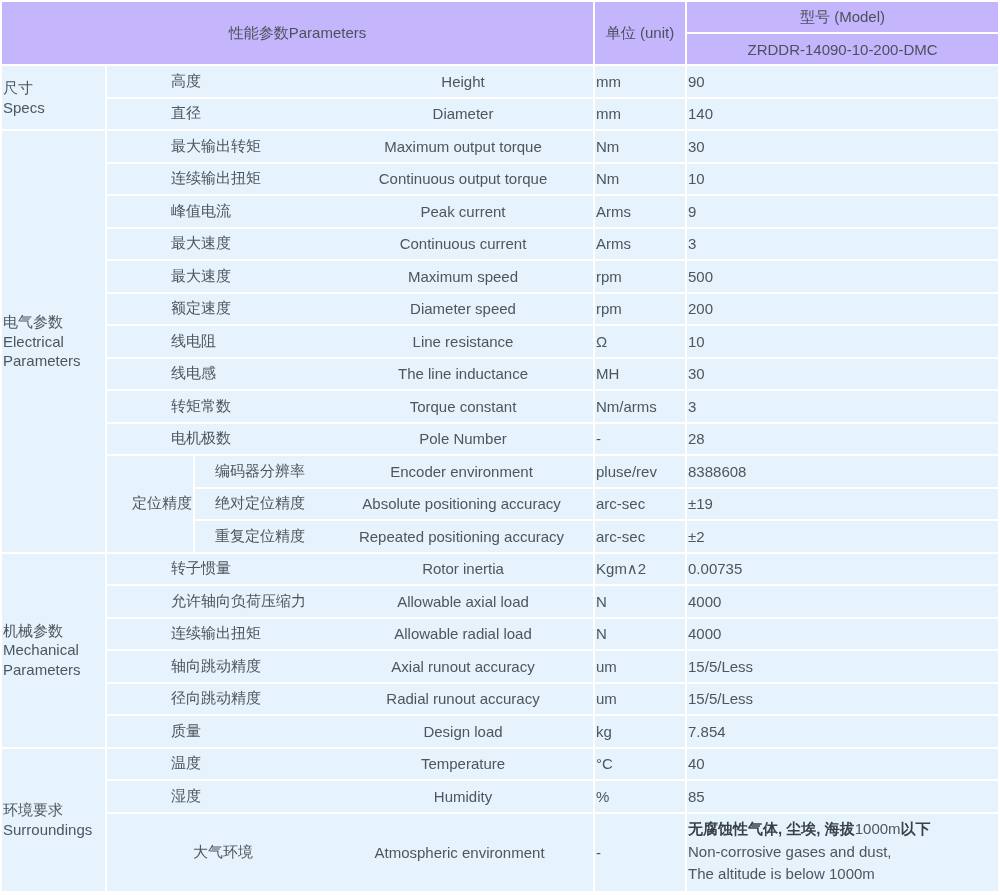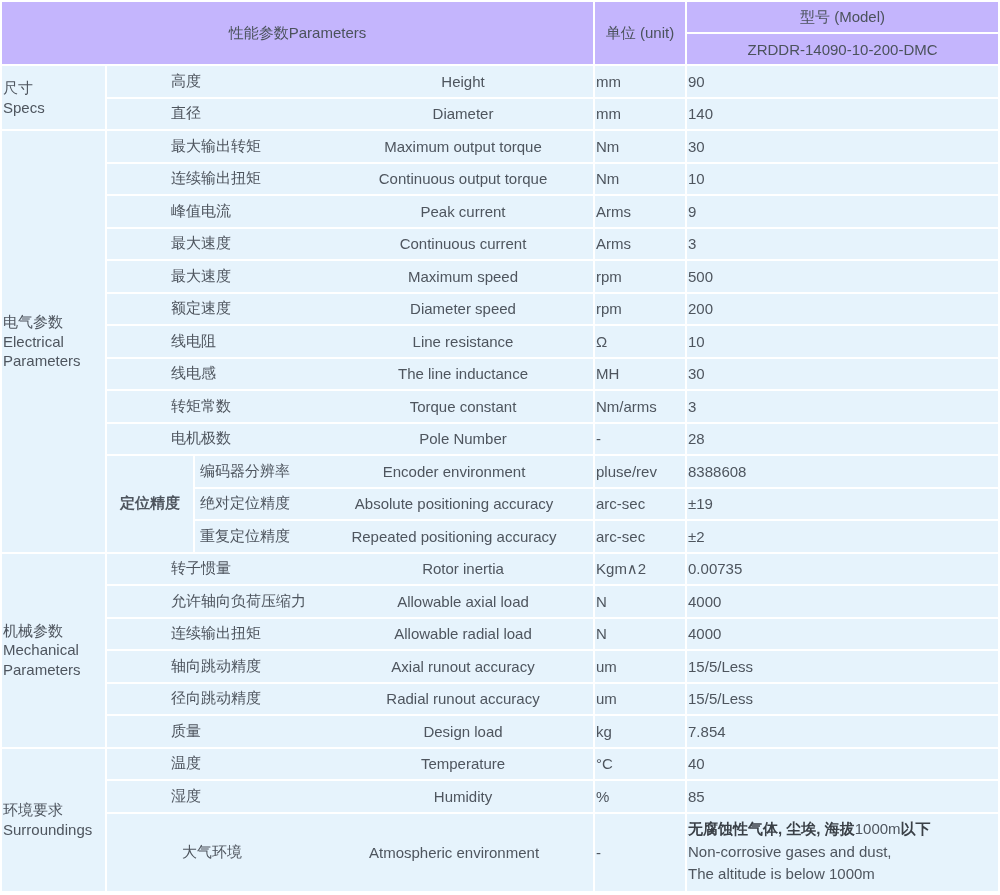--- a/index.html
+++ b/index.html
@@ -6,28 +6,28 @@
   body{width:1000px;height:895px;overflow:hidden;
        font-family:"Liberation Sans","DejaVu Sans",sans-serif;
        color:#4e555e;}
   table.spec{border-collapse:separate;border-spacing:2px;table-layout:fixed;
              width:998px;font-size:15px;}
   td{background:#e6f3fc;vertical-align:middle;overflow:hidden;}
   tr.hr td{background:#c4b5fd;text-align:center;color:#4b525c;height:28px;}
   tr.r{height:30.5px;}
   tr.tall{height:77px;}
   td.sec{text-align:left;line-height:1.3;}
-  td.grp{text-align:center;font-weight:bold;}
+  td.grp{text-align:right;}
   .lw{display:flex;align-items:center;}
   .lw .zh{flex:0 0 auto;white-space:nowrap;}
   td.lab .lw{padding-left:63px;}
   td.lab .zh{width:163px;}
-  td.sub .lw{padding-left:4px;}
+  td.sub .lw{padding-left:19px;}
   td.sub .zh{width:116px;}
-  td.labc .lw{padding-left:0;}
+  td.labc .lw{padding-left:11px;}
   td.labc .zh{width:208px;text-align:center;}
   .lw .en{flex:1 1 auto;text-align:center;white-space:nowrap;}
   td.unit,td.val{text-align:left;margin-top:42px;}
   td.val.multi{line-height:1.5;font-size:15px;}
   td.val.multi .b{font-weight:700;color:#3a4047;}
 </style>
 </head>
 <body>
 
 <table class="spec">

